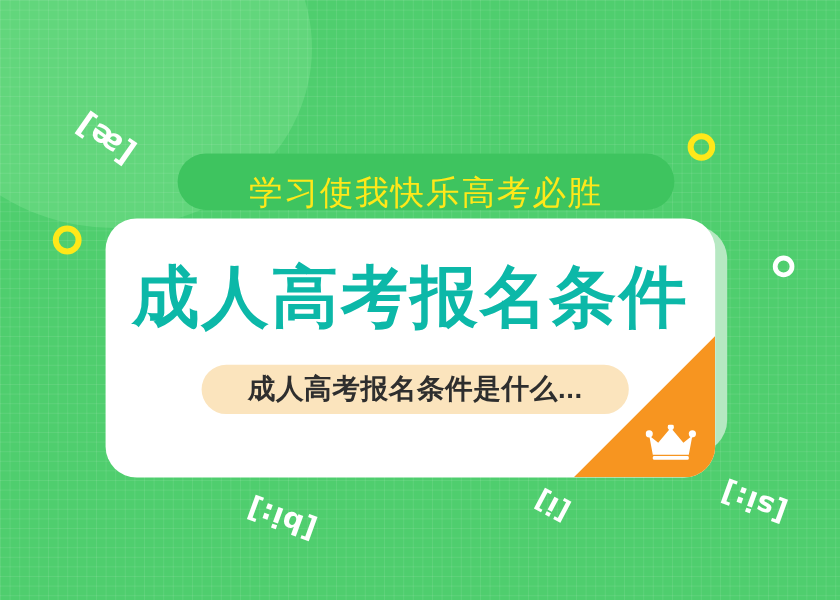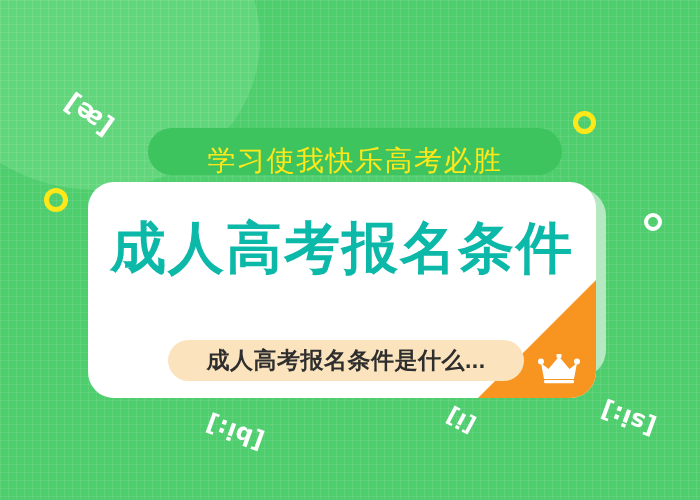--- a/index.html
+++ b/index.html
@@ -160,21 +160,20 @@
     position: absolute;
     left: 80px;
     top: 122px;
     width: 356px;
     height: 41px;
     border-radius: 21px;
     background: #fbe4bd;
     display: flex;
     align-items: center;
     justify-content: center;
-    margin-top: 36px;
   }
   .sub-pill-text {
     color: #2e2e2e;
     font-size: 23px;
     font-weight: 700;
     letter-spacing: 0.5px;
     line-height: 1;
   }
 </style>
 </head>

